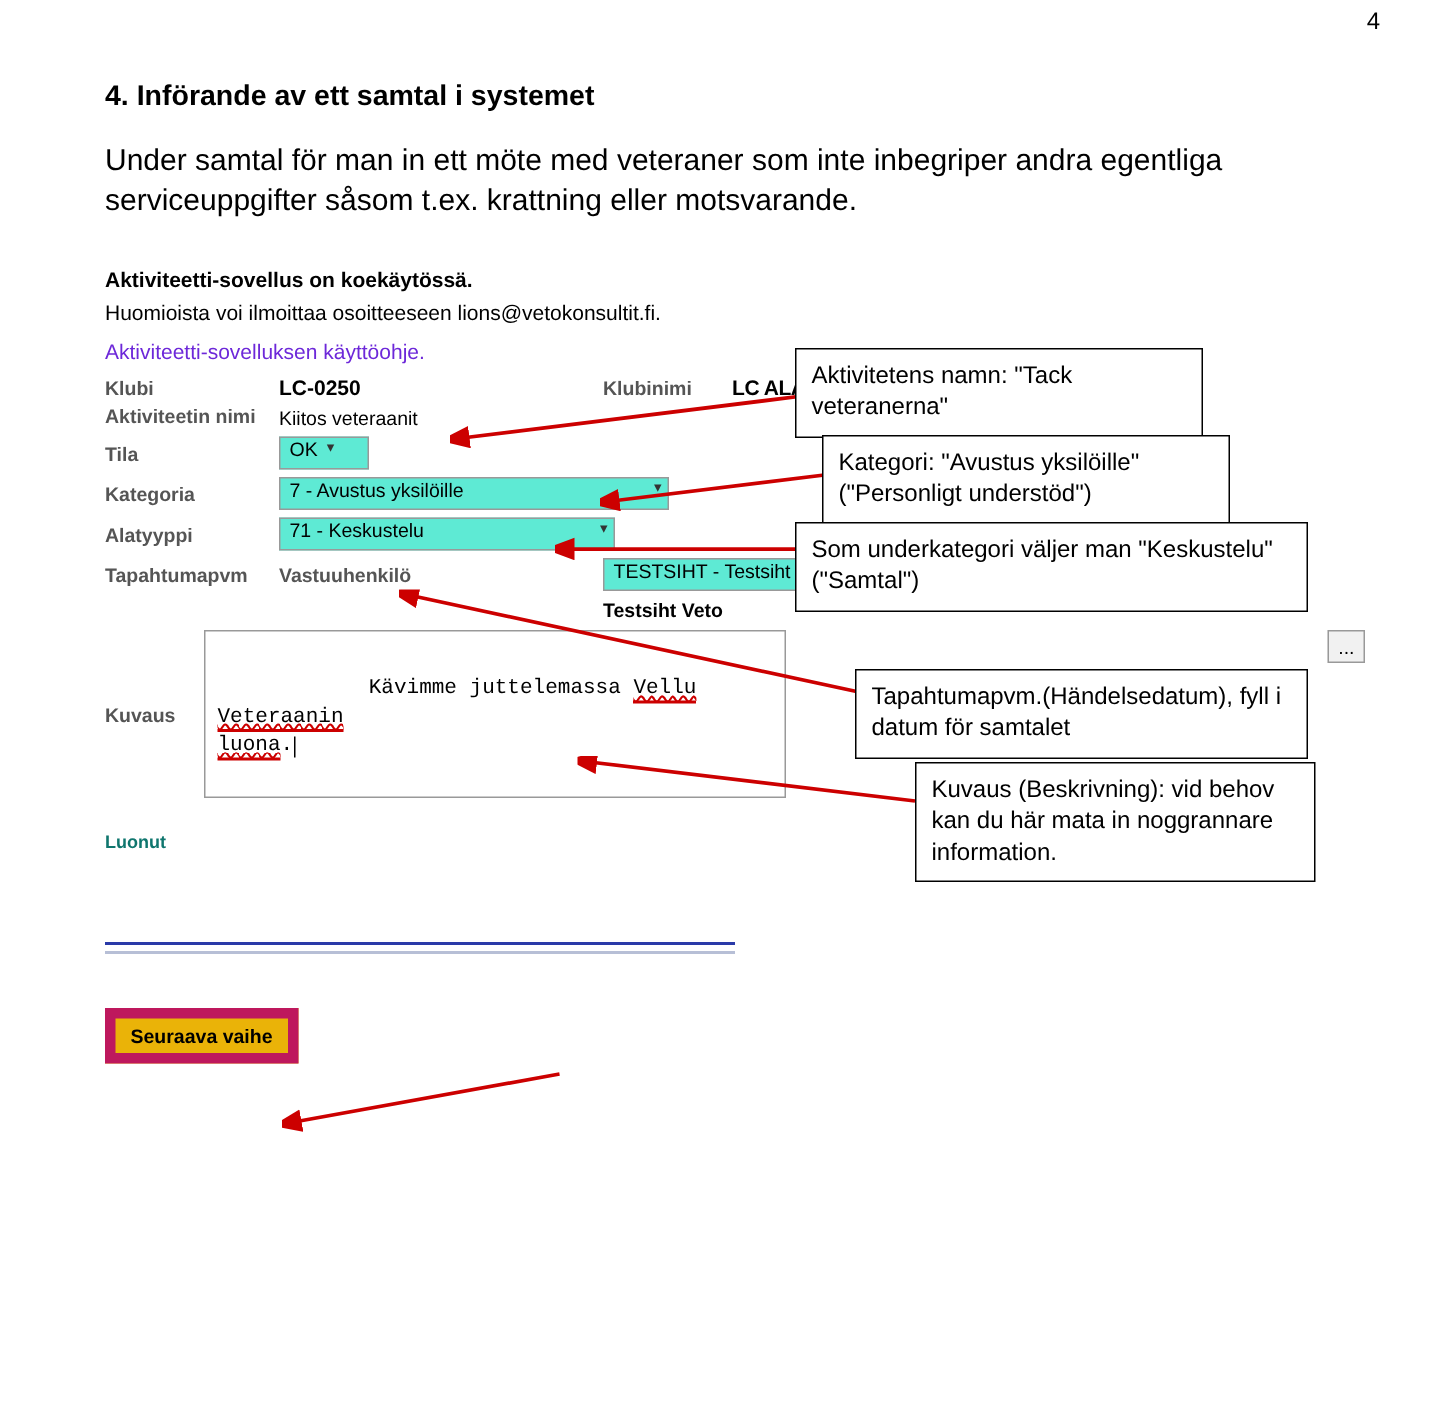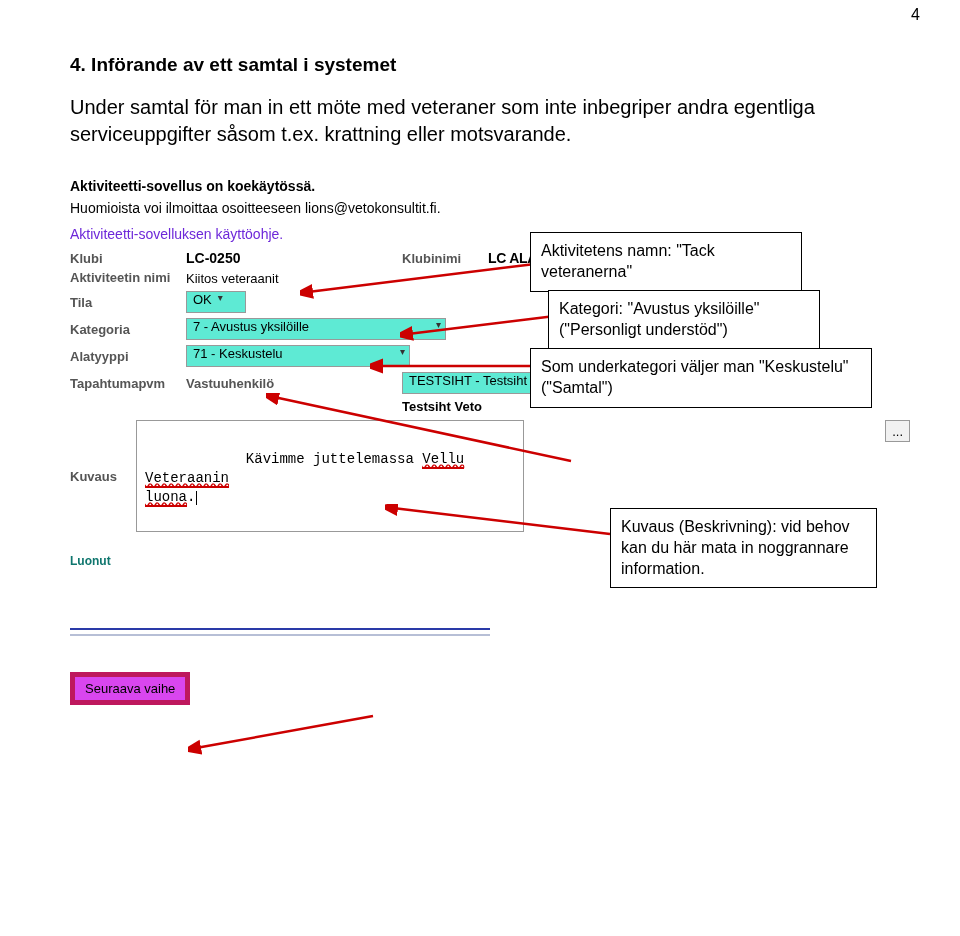--- a/index.html
+++ b/index.html
@@ -20,21 +20,21 @@
   .select{display:inline-flex;align-items:flex-start;border:1px solid #999;background:#5eead4;font-size:13px;height:22px;padding:0 4px 0 6px;box-sizing:border-box}
   .select .txt{white-space:nowrap}
   .select .caret{margin-left:6px;font-size:10px;color:#333}
   .dateinp{border:1px solid #999;padding:2px 6px;font-size:13px;width:90px;background:#fff}
   .dotbtn{border:1px solid #999;background:#f1f1f1;padding:0 6px;height:22px;font-size:13px;margin-left:4px}
   .textarea{border:1px solid #999;background:#fff;font-family:'Courier New',monospace;font-size:14px;padding:10px 8px;width:370px;height:90px;line-height:1.35;white-space:pre-wrap}
   .underline-red{border-bottom:2px solid #c00;border-bottom-style:wavy;text-decoration:none;text-decoration-line:underline;text-decoration-style:wavy;text-decoration-color:#c00}
   .luonut{font-weight:bold;margin-top:22px;font-size:12px;color:#0f766e}
   .hr1{border:none;border-top:2px solid #2a3aa8;margin:60px 0 0 0;width:420px}
   .hr2{border:none;border-top:2px solid #b7bfd6;margin:4px 0 36px 0;width:420px}
-  .nextbtn{border:5px solid #be185d;background:#d946ef;padding:4px 10px;font-size:13px;font-weight:normal}
+  .nextbtn{border:7px solid #be185d;background:#eab308;padding:4px 10px;font-size:13px;font-weight:bold}
 
   
   .callout{position:absolute;background:#fff;border:1.8px solid #000;padding:8px 10px;font-size:16px;line-height:1.3;max-width:320px;z-index:5}
   .arrow{position:absolute;z-index:4}
   .arrow svg{display:block}
 
   .kuvaus-row{display:flex;align-items:center;gap:6px;margin-top:6px}
   .kuvaus-col{display:flex;flex-direction:row;gap:16px}
   .cursor{display:inline-block;width:1px;height:14px;background:#000;vertical-align:text-bottom;margin-left:1px}
 </style>
@@ -116,20 +116,21 @@
 
       <hr class="hr1">
       <hr class="hr2">
 
       <button class="nextbtn">Seuraava vaihe</button>
 
       
       <div class="callout" style="left:460px;top:54px;width:250px">Aktivitetens namn: "Tack veteranerna"</div>
       <div class="callout" style="left:478px;top:112px;width:250px">Kategori: "Avustus yksilöille" ("Personligt understöd")</div>
       <div class="callout" style="left:460px;top:170px;width:340px">Som underkategori väljer man "Keskustelu" ("Samtal")</div>
+      <div class="callout" style="left:500px;top:268px;width:280px">Tapahtumapvm.(Händelsedatum), fyll i datum för samtalet</div>
       <div class="callout" style="left:540px;top:330px;width:245px">Kuvaus (Beskrivning): vid behov kan du här mata in noggrannare information.</div>
 
       
       <div class="arrow" style="left:230px;top:82px">
         <svg width="240" height="40">
             <defs>
               <marker id="ah1" markerWidth="10" markerHeight="10" refX="2" refY="3" orient="auto">
                 <path d="M0,0 L0,6 L8,3 z" fill="#c00"></path>
               </marker>
             </defs>

